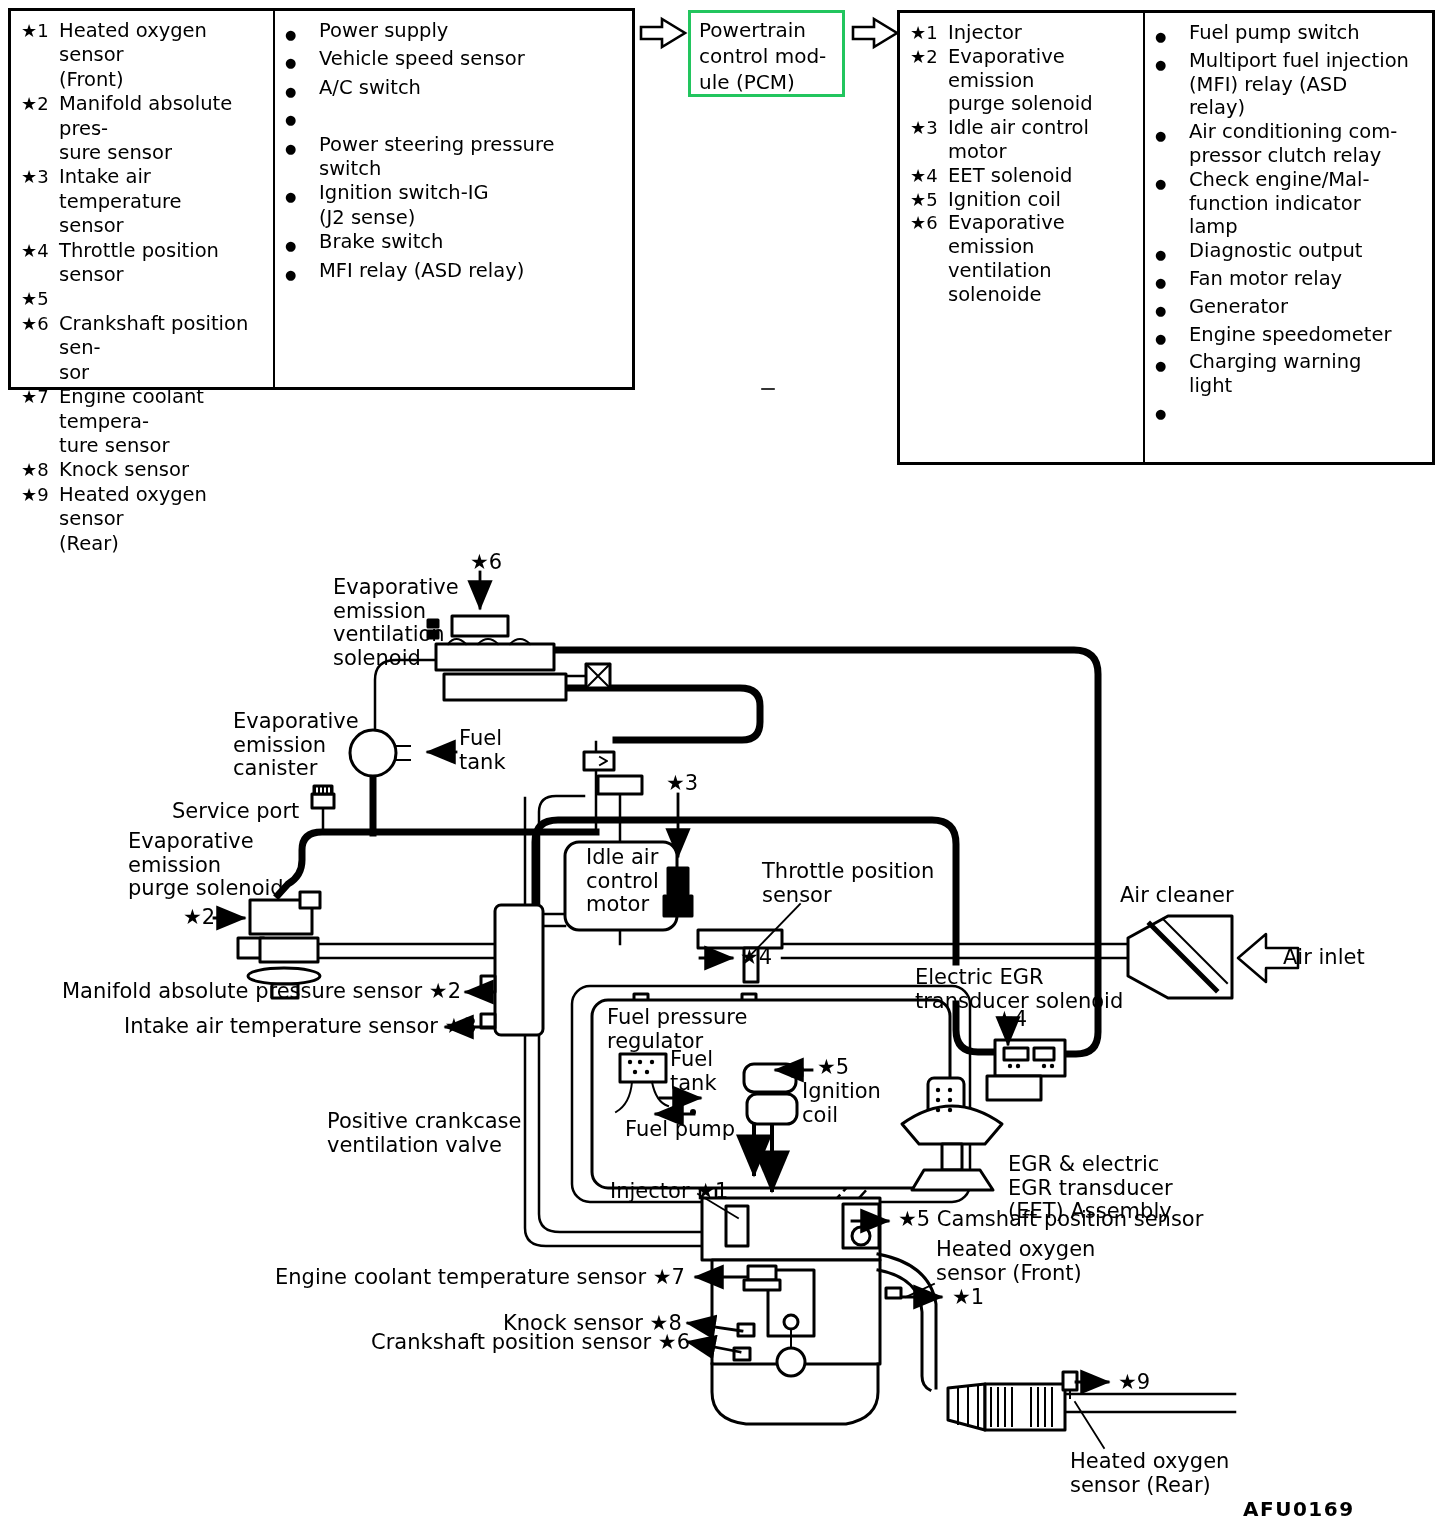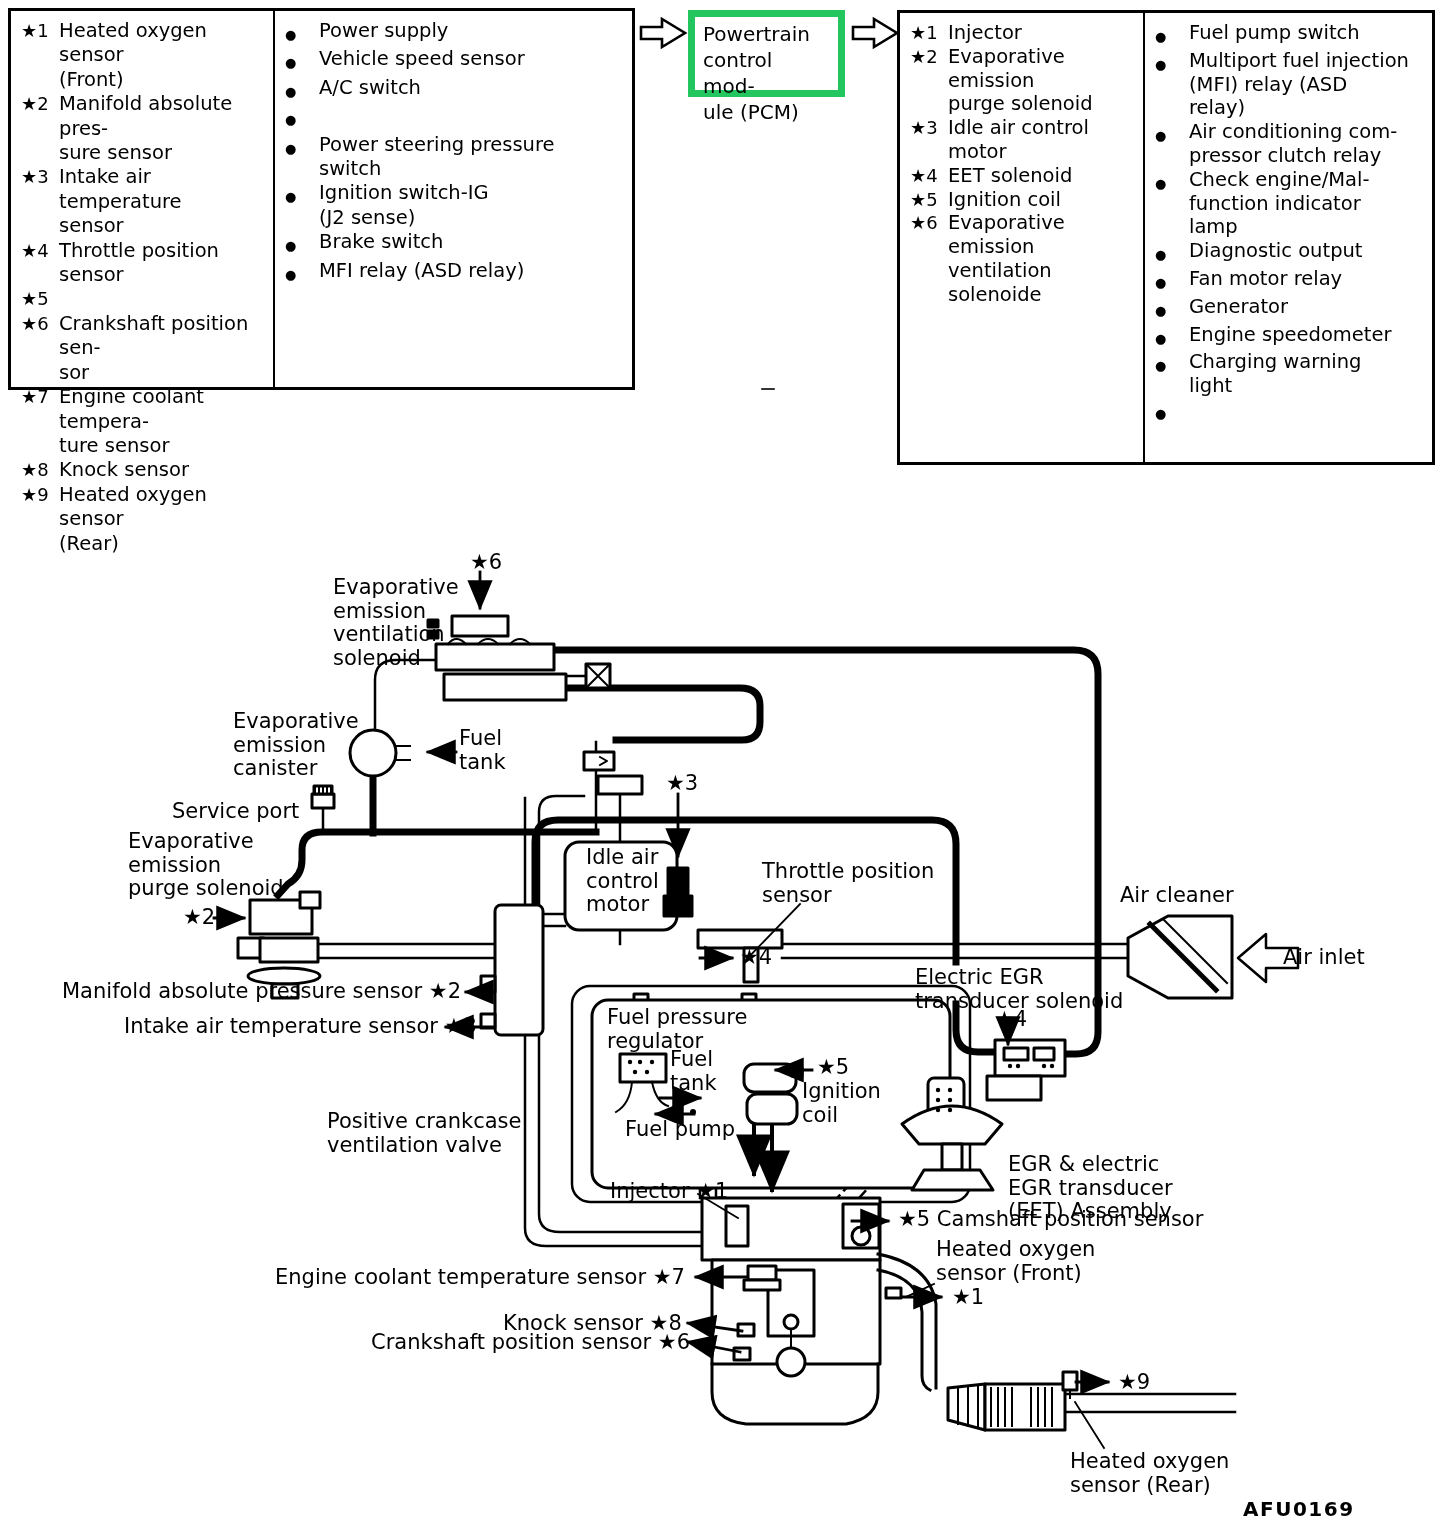--- a/index.html
+++ b/index.html
@@ -15,21 +15,21 @@
   .tbl .num.star{font-size:18px;}
   .tbl .num.dot{font-size:13px;padding-top:4px;flex:0 0 34px;}
   .tbl .txt{white-space:pre-line;}
   #inputs-table{left:8px;top:8px;width:627px;height:382px;}
   #inputs-table .col:first-child{width:262px;}
   #inputs-table .col.sep{width:356px;}
   #outputs-table{left:897px;top:10px;width:538px;height:455px;}
   #outputs-table .col:first-child{width:243px;}
   #outputs-table .col.sep{width:288px;}
   #outputs-table ul{line-height:23.8px;}
-  .pcm{position:absolute;left:688px;top:10px;width:157px;height:87px;border:7px solid #22c55e;
+  .pcm{position:absolute;left:688px;top:10px;width:157px;height:87px;border:3px solid #22c55e;
        box-sizing:border-box;font-size:20px;line-height:26px;padding:4px 8px;white-space:pre-line;}
   .flow{position:absolute;}
   
   .art{position:absolute;left:0;top:0;}
   .dlabel{position:absolute;font-size:21px;line-height:1.13;white-space:pre-line;color:#000;}
   .dlabel.bold{font-weight:bold;letter-spacing:1.5px;font-size:20px;}
 </style>
 </head>
 <body>
 

